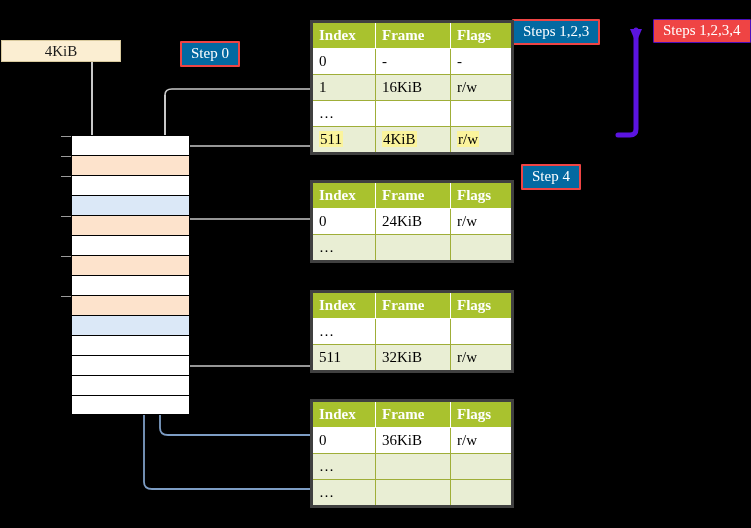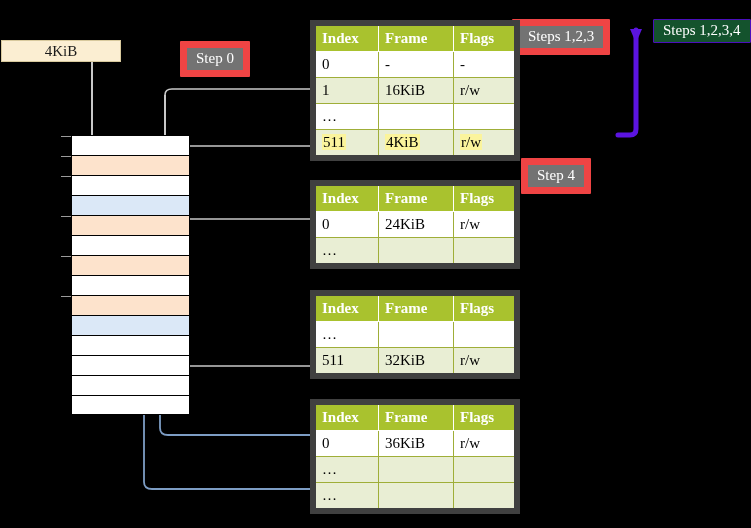--- a/index.html
+++ b/index.html
@@ -19,22 +19,22 @@
   .badge{
     position:absolute;
     font-family:"Liberation Serif", serif;
     font-size:15px;
     color:#ffffff;
     padding:2px 9px 3px 9px;
     white-space:nowrap;
     line-height:1.15;
     border-radius:1px;
   }
-  .badge-red{background:#737373;border:7px solid #ef4444;}
-  .badge-violet{background:#14532d;border:1px solid #4a0fbb;}
+  .badge-red{background:#0369a1;border:2px solid #ef4444;}
+  .badge-violet{background:#ef4444;border:1px solid #4a0fbb;}
 
   
   .memlabel{
     position:absolute;
     background:#fbeed2;
     border:1px solid #d8c99d;
     font-size:15px;
     color:#1a1a1a;
     text-align:center;
     line-height:1.0;
@@ -55,21 +55,21 @@
   .memrow.peach{background:#fde3cc;}
   .memrow.bluefill{background:#dbe8f7;}
   .tick{position:absolute;width:10px;height:0;border-top:1px solid #9a9a9a;left:-11px;}
 
   
   table.pt{
     position:absolute;
     border-collapse:collapse;
     background:#15803d;
     font-size:15px;
-    border:6px solid #404040;
+    border:3px solid #404040;
   }
   table.pt th{
     background:#a9c22e;
     color:#ffffff;
     font-weight:bold;
     text-align:left;
     padding:2px 6px 3px 6px;
     border:1px solid #ffffff;
     font-size:15px;
     height:20px;
@@ -170,21 +170,21 @@
   </div>
 
   <div class="badge badge-red" style="left:512px;top:19px;">
     <span>Steps 1,2,3</span>
   </div>
 
   <div class="badge badge-violet" style="left:653px;top:19px;">
     <span>Steps 1,2,3,4</span>
   </div>
 
-  <div class="badge badge-red" style="left:521px;top:158px;">
+  <div class="badge badge-red" style="left:521px;top:164px;">
     <span>Step 4</span>
   </div>
 
   <div class="memcol" id="memcol">
       <div class="memrow" style="top: 0px; height: 20px;">
         <div class="tick" style="top: 0px;"></div>
       </div>
       <div class="memrow peach" style="top: 20px; height: 20px;">
         <div class="tick" style="top: 0px;"></div>
       </div>

